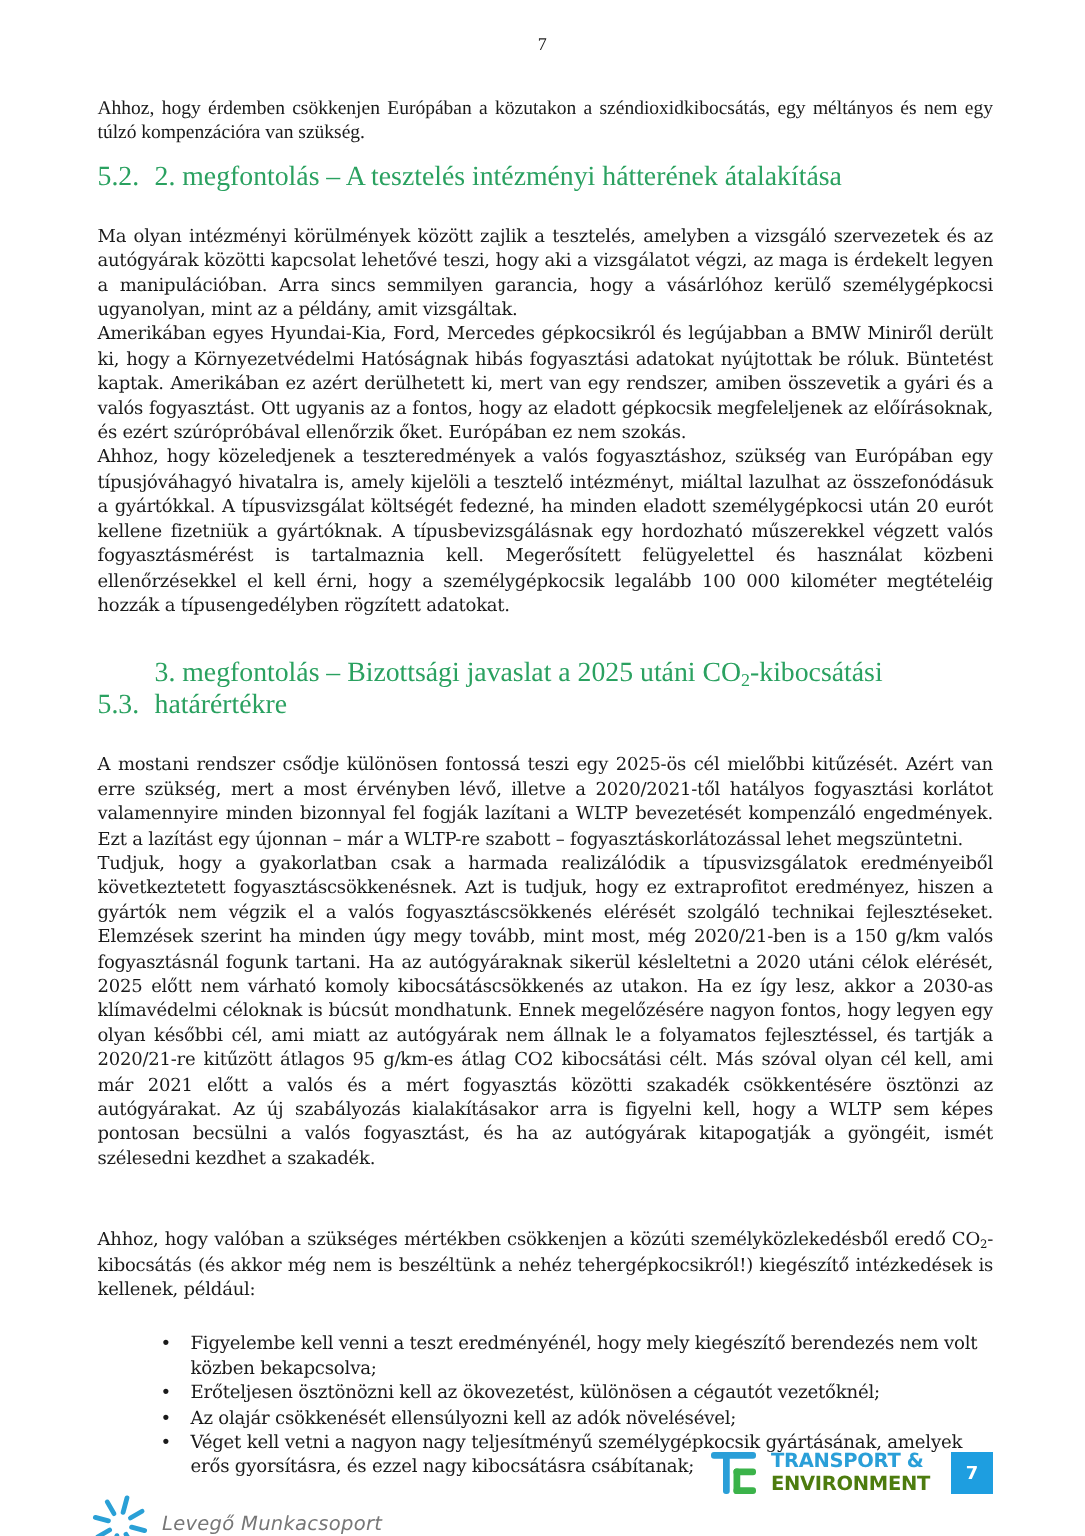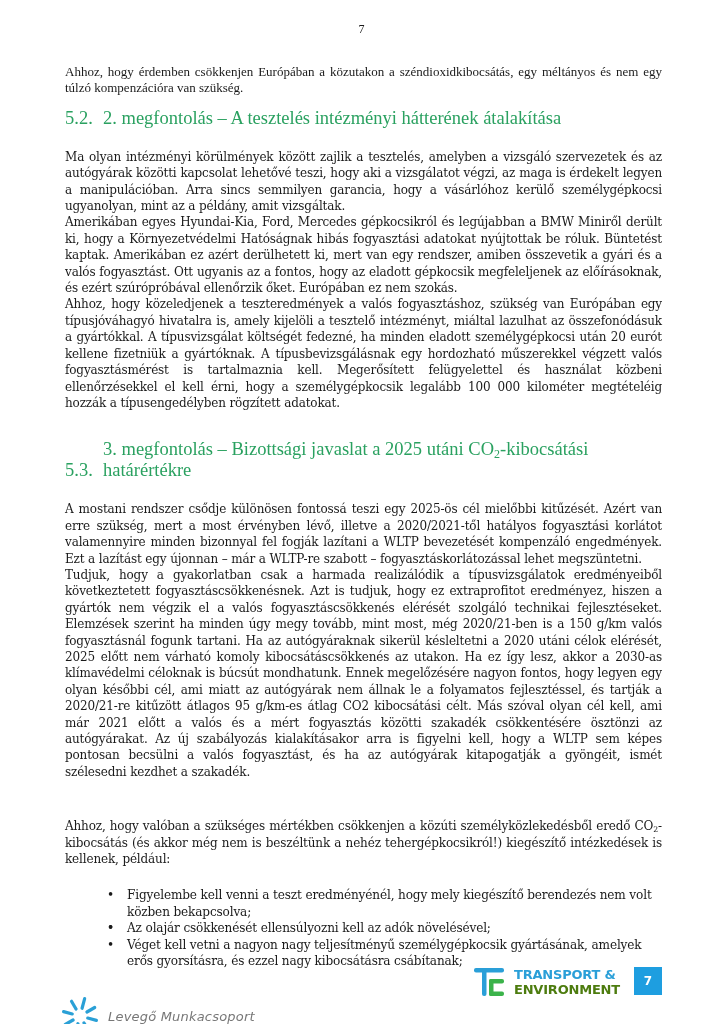--- a/index.html
+++ b/index.html
@@ -17,21 +17,21 @@
   .gap-m { height: 20px; }
   .gap-l { height: 28px; }
   ul.bullets { list-style: none; margin: 0; padding: 0 0 0 42px; }
   ul.bullets li { position: relative; padding-left: 20px; font-size: 12.1px; line-height: 16.4px;
          letter-spacing: -0.15px; text-align: left; }
   ul.bullets li .dot { position: absolute; left: 0; top: 0; }
   sub { font-size: 0.65em; vertical-align: -0.25em; line-height: 0; }
   .footer-left { position: absolute; left: 58px; top: 994px; display: flex; align-items: center; }
   .footer-left .brand { font-family: "DejaVu Sans", sans-serif; font-style: italic; color: #777;
          font-size: 13px; margin-left: 6px; letter-spacing: 0.2px; }
-  .footer-right { position: absolute; left: 474px; top: 967px; display: flex; }
+  .footer-right { position: absolute; left: 474px; top: 967px; display: flex; align-items: center; }
   .te-text { font-family: "DejaVu Sans", sans-serif; font-weight: bold; font-size: 13px; line-height: 15px;
          margin-left: 8px; letter-spacing: -0.2px; }
   .te-text .t1 { color: #2a9fd8; }
   .te-text .t2 { color: #4d7c0f; }
   .page-badge { margin-left: 14px; width: 28px; height: 28px; background: #1e9ee0; color: #fff;
          font-family: "DejaVu Sans", sans-serif; font-weight: bold; font-size: 12px;
          display: flex; align-items: center; justify-content: center; }
 </style>
 </head>
 <body>
@@ -62,21 +62,21 @@
   <p class="body">A mostani rendszer csődje különösen fontossá teszi egy 2025-ös cél mielőbbi kitűzését. Azért van erre szükség, mert a most érvényben lévő, illetve a 2020/2021-től hatályos fogyasztási korlátot valamennyire minden bizonnyal fel fogják lazítani a WLTP bevezetését kompenzáló engedmények. Ezt a lazítást egy újonnan – már a WLTP-re szabott – fogyasztáskorlátozással lehet megszüntetni.</p>
   <p class="body">Tudjuk, hogy a gyakorlatban csak a harmada realizálódik a típusvizsgálatok eredményeiből következtetett fogyasztáscsökkenésnek. Azt is tudjuk, hogy ez extraprofitot eredményez, hiszen a gyártók nem végzik el a valós fogyasztáscsökkenés elérését szolgáló technikai fejlesztéseket. Elemzések szerint ha minden úgy megy tovább, mint most, még 2020/21-ben is a 150 g/km valós fogyasztásnál fogunk tartani. Ha az autógyáraknak sikerül késleltetni a 2020 utáni célok elérését, 2025 előtt nem várható komoly kibocsátáscsökkenés az utakon. Ha ez így lesz, akkor a 2030-as klímavédelmi céloknak is búcsút mondhatunk. Ennek megelőzésére nagyon fontos, hogy legyen egy olyan későbbi cél, ami miatt az autógyárak nem állnak le a folyamatos fejlesztéssel, és tartják a 2020/21-re kitűzött átlagos 95 g/km-es átlag CO2 kibocsátási célt. Más szóval olyan cél kell, ami már 2021 előtt a valós és a mért fogyasztás közötti szakadék csökkentésére ösztönzi az autógyárakat. Az új szabályozás kialakításakor arra is figyelni kell, hogy a WLTP sem képes pontosan becsülni a valós fogyasztást, és ha az autógyárak kitapogatják a gyöngéit, ismét szélesedni kezdhet a szakadék.</p>
   <div class="gap-l"></div>
   <div style="height:10px"></div>
 
   <p class="body"><span>Ahhoz, hogy valóban a szükséges mértékben csökkenjen a közúti személyközlekedésből eredő CO</span><sub>2</sub><span>-kibocsátás (és akkor még nem is beszéltünk a nehéz tehergépkocsikról!) kiegészítő intézkedések is kellenek, például:</span></p>
   <div class="gap-m"></div>
 
   <ul class="bullets">
     <li><span class="dot">•</span><span>Figyelembe kell venni a teszt eredményénél, hogy mely kiegészítő berendezés nem volt közben bekapcsolva;</span></li>
-    <li><span class="dot">•</span></li>
+    <li><span class="dot">•</span><span>Erőteljesen ösztönözni kell az ökovezetést, különösen a cégautót vezetőknél;</span></li>
     <li><span class="dot">•</span><span>Az olajár csökkenését ellensúlyozni kell az adók növelésével;</span></li>
     <li><span class="dot">•</span><span>Véget kell vetni a nagyon nagy teljesítményű személygépkocsik gyártásának, amelyek erős gyorsításra, és ezzel nagy kibocsátásra csábítanak;</span></li>
   </ul>
 </div>
 
 <div class="footer-left">
   <svg width="44" height="44" viewBox="-22 -22 44 44">
     <g stroke="#2aa0d6" stroke-width="3.2" stroke-linecap="round">
       <line x1="0" y1="-8" x2="0" y2="-18" transform="rotate(15)"></line>
       <line x1="0" y1="-8" x2="0" y2="-17" transform="rotate(60)"></line>

